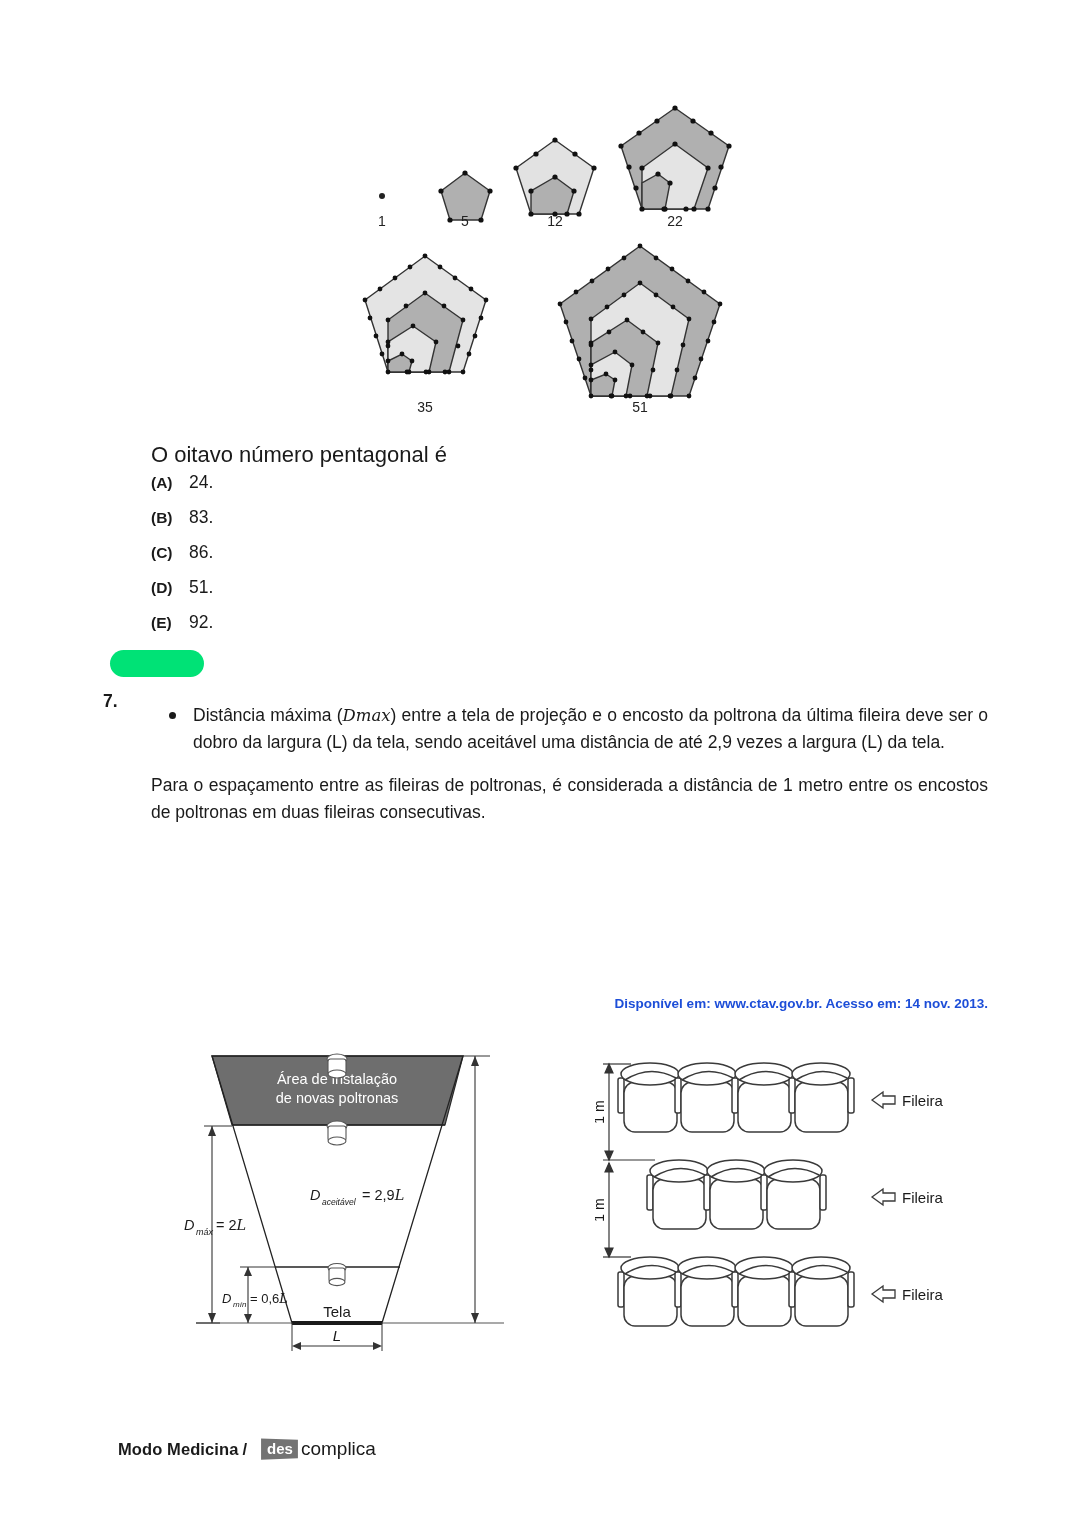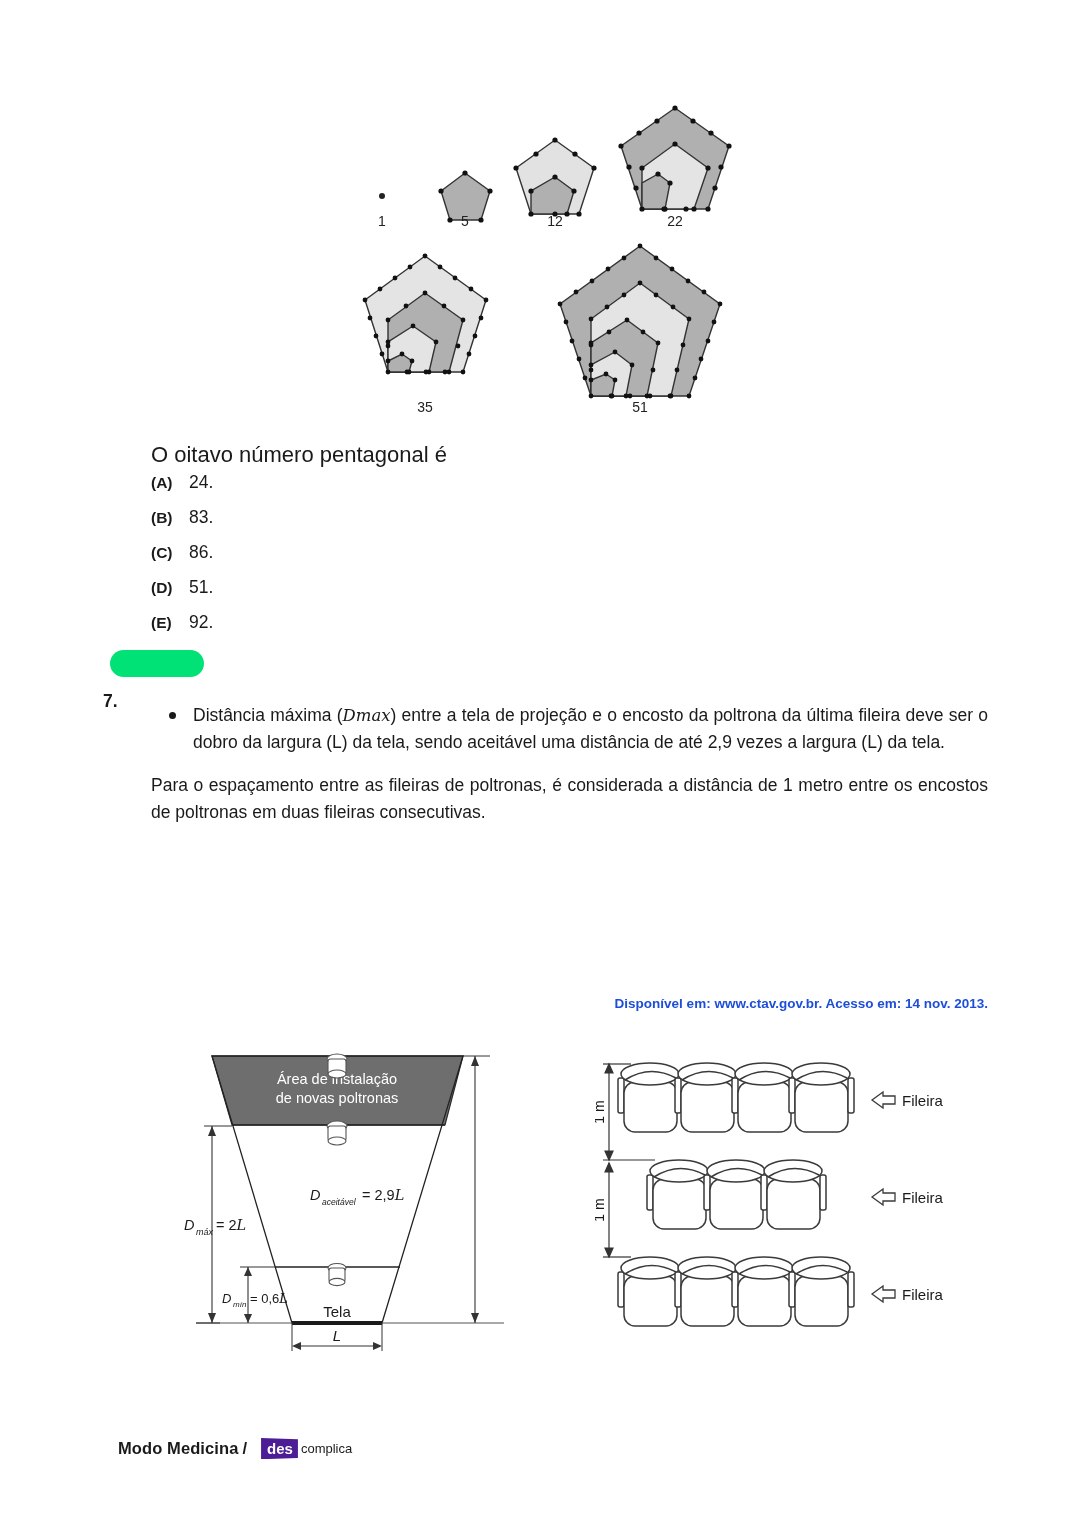--- a/index.html
+++ b/index.html
@@ -176,21 +176,21 @@
   }
   .logo-des {
     color: #ffffff;
     font-weight: bold;
     font-size: 15px;
     padding: 2px 5px 2px 6px;
     line-height: 1.15;
     clip-path: polygon(0% 0%, 100% 6%, 100% 94%, 0% 100%);
   }
   .logo-complica {
-    font-size: 13px;
+    font-size: 19px;
     color: #1a1a1a;
     margin-left: 3px;
   }
   .svg-label {
     font-family: "Liberation Sans", sans-serif;
   }
 </style>
 </head>
 <body>
 
@@ -596,16 +596,16 @@
     <text class="svg-label" x="307" y="56" font-size="15" fill="#1a1a1a">Fileira</text>
     <text class="svg-label" x="307" y="153" font-size="15" fill="#1a1a1a">Fileira</text>
     <text class="svg-label" x="307" y="250" font-size="15" fill="#1a1a1a">Fileira</text>
   </svg>
 </div>
 
 <div class="footer">
   <span class="footer-brand">Modo Medicina</span>
   <span class="footer-slash">/</span>
   <span class="logo-wrap">
-    <span class="logo-des" id="logo-des" style="background: #4c1d95;">des</span>
+    <span class="logo-des" id="logo-des" style="background: #737373;">des</span>
     <span class="logo-complica">complica</span>
   </span>
 </div>
 
 </body></html>

